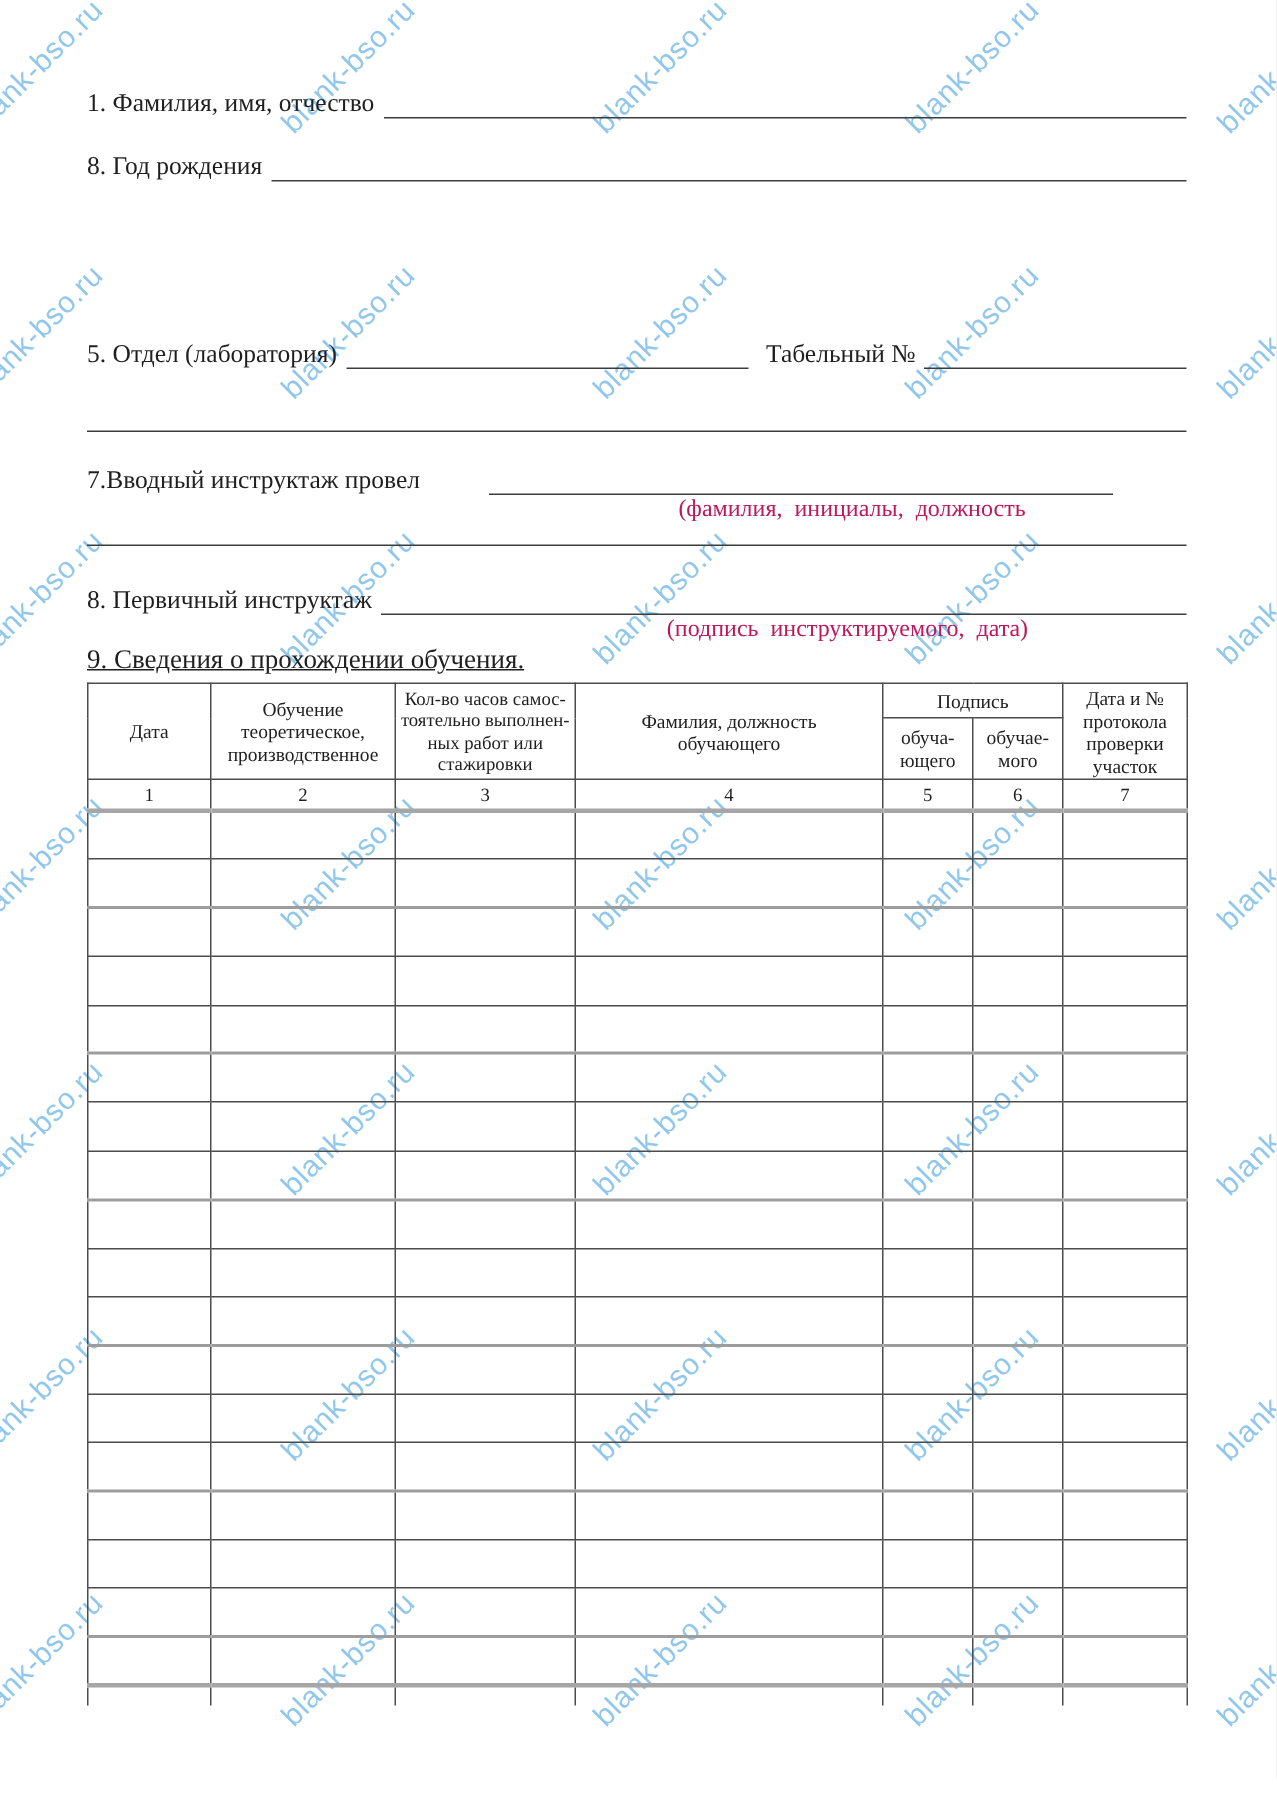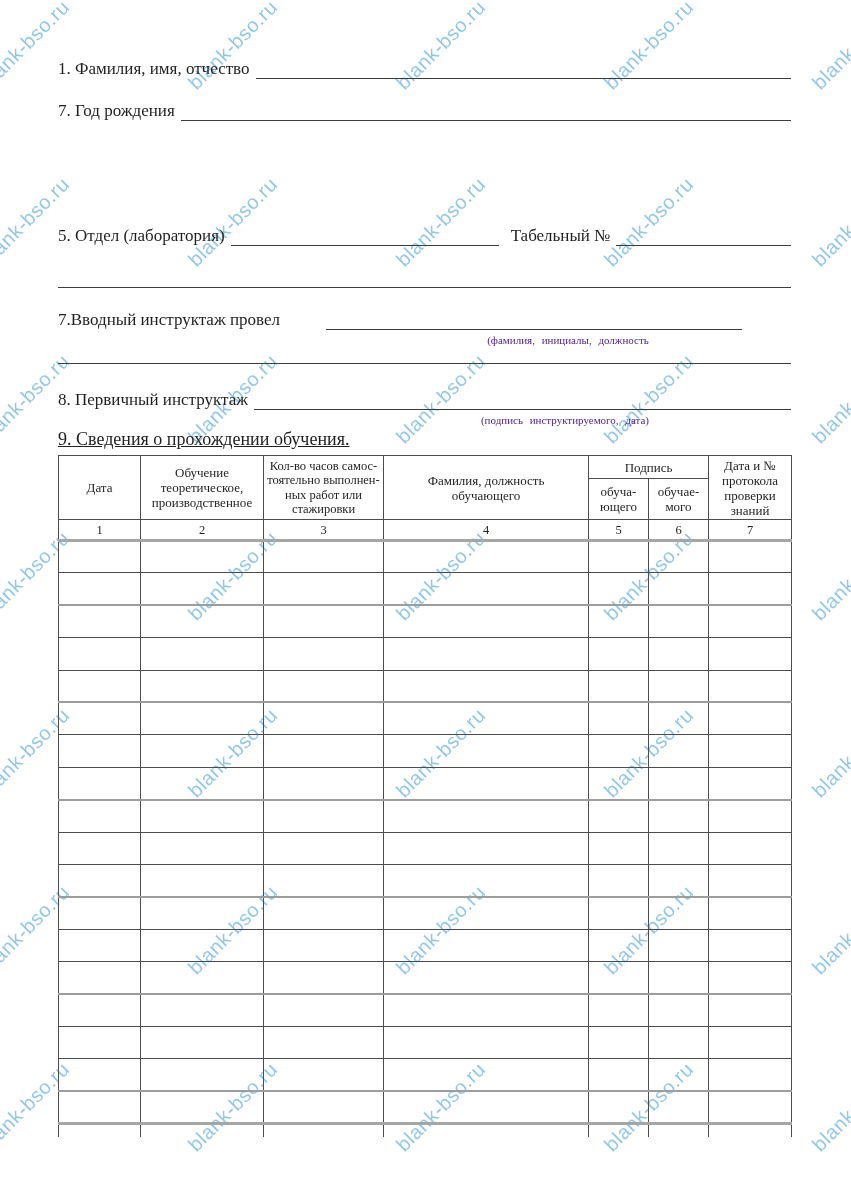--- a/index.html
+++ b/index.html
@@ -28,22 +28,22 @@
   .form-line {
     position:absolute; left:0; width:733px; height:20px;
     display:flex; align-items:flex-end;
     font-size:17px; line-height:20px; white-space:nowrap;
   }
   .form-line .lbl { flex:none; padding-right:6px; }
   .fill { flex:1; border-bottom:1.6px solid #3c3c3c; height:20px; }
   .fill.fixed { flex:none; }
   .gap { flex:none; height:20px; }
   .note {
-    position:absolute; font-size:11px; line-height:14px;
-    word-spacing:4px; text-align:center; color:#4c1d95; white-space:nowrap;
+    position:absolute; font-size:16px; line-height:14px;
+    word-spacing:4px; text-align:center; color:#be185d; white-space:nowrap;
   }
   .full-rule { position:absolute; left:0; width:733px; height:20px; border-bottom:1.6px solid #3c3c3c; }
   .section-title { position:absolute; left:0; font-size:18px; line-height:22px;text-decoration:underline; }
   
   .tbl {
     position:absolute; left:0; top:455px; width:733px;
     border-collapse:collapse; table-layout:fixed;
     font-family:"Liberation Serif", serif; color:#1f1f1f;
   }
   .tbl th, .tbl td {
@@ -105,21 +105,21 @@
     </div>
 
   <div class="content">
 
     <div class="form-line" style="top:59px">
       <span class="lbl">1. Фамилия, имя, отчество</span>
       <span class="fill"></span>
     </div>
 
     <div class="form-line" style="top:101px">
-      <span class="lbl">7. Год рождения</span>
+      <span class="lbl">8. Год рождения</span>
       <span class="fill"></span>
     </div>
 
 
 
     <div class="form-line" style="top:226px">
       <span class="lbl">5. Отдел (лаборатория)</span>
       <span class="fill fixed" style="width:268px"></span>
       <span class="lbl" style="padding-left:12px">Табельный №</span>
       <span class="fill"></span>
@@ -165,21 +165,21 @@
           <th rowspan="2" class="tall c3">Кол-во часов самос-
 тоятельно выполнен-
 ных работ или
 стажировки</th>
           <th rowspan="2" class="tall">Фамилия, должность
 обучающего</th>
           <th colspan="2">Подпись</th>
           <th rowspan="2" class="tall">Дата и №
 протокола
 проверки
-знаний</th>
+участок</th>
         </tr>
         <tr class="h2">
           <th>обуча-
 ющего</th>
           <th>обучае-
 мого</th>
         </tr>
         <tr class="nums">
           <td>1</td>
           <td>2</td>

